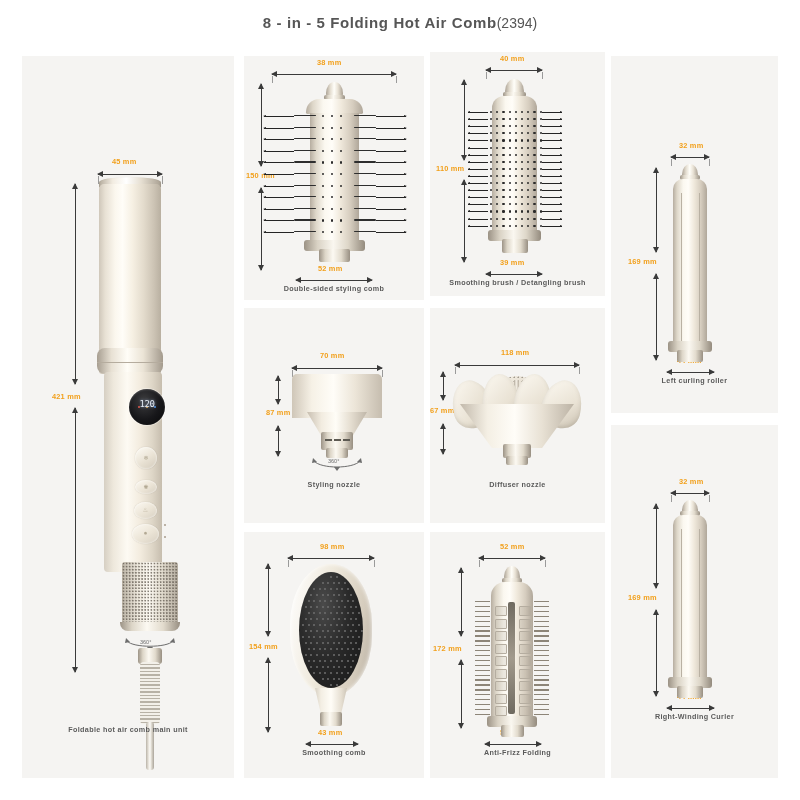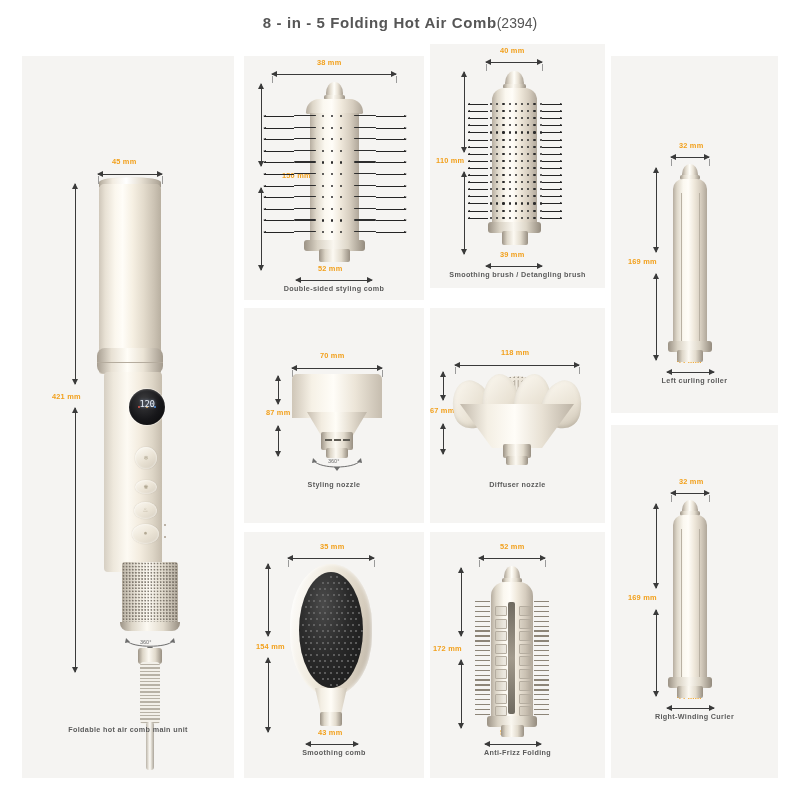--- a/index.html
+++ b/index.html
@@ -255,21 +255,21 @@
 </div>
 <div class="caption" style="left:22px;top:725px;width:212px;">Foldable hot air comb main unit</div>
 
 <div class="panel" style="left:244px;top:56px;width:180px;height:244px;">
 
   <div class="dim" style="left:73px;top:2px;">38 mm</div>
   <div class="harrow" style="left:28px;top:18px;width:124px;"></div>
   <div class="tick" style="left:28px;top:20px;width:1px;height:7px;"></div>
   <div class="tick" style="left:152px;top:20px;width:1px;height:7px;"></div>
 
-  <div class="dim" style="left:2px;top:115px;margin-left:36px;">150 mm</div>
+  <div class="dim" style="left:2px;top:115px;">150 mm</div>
   <div class="varrow" style="left:17px;top:28px;height:82px;"></div>
   <div class="varrow" style="left:17px;top:132px;height:82px;"></div>
 
   <div class="dim" style="left:74px;top:208px;">52 mm</div>
   <div class="harrow" style="left:52px;top:224px;width:76px;"></div>
 
   <div class="part" style="left:0;top:0;width:180px;height:244px;">
     <div class="cap-dome" style="left:82px;top:26px;width:17px;height:16px;"></div>
     <div class="collar" style="left:80px;top:39px;width:21px;height:5px;"></div>
     <div class="barrel" style="left:62px;top:43px;width:57px;height:15px;border-radius:14px 14px 2px 2px;"></div>
@@ -355,21 +355,21 @@
         <div class="brow" style="left: 92px; top: 119px; width: 22px;"></div>
         <div class="bdot" style="left: 60px; top: 119px;"></div>
         <div class="bdot" style="left: 69px; top: 119px;"></div>
         <div class="bdot" style="left: 78px; top: 119px;"></div>
       </div>
   </div>
 
   <div class="caption" style="top:228px;">Double-sided styling comb</div>
 </div>
 
-<div class="panel" style="left:430px;top:44px;width:175px;height:244px;">
+<div class="panel" style="left:430px;top:52px;width:175px;height:244px;">
 
   <div class="dim" style="left:70px;top:2px;">40 mm</div>
   <div class="harrow" style="left:56px;top:18px;width:56px;"></div>
   <div class="tick" style="left:56px;top:20px;width:1px;height:7px;"></div>
   <div class="tick" style="left:112px;top:20px;width:1px;height:7px;"></div>
 
   <div class="dim" style="left:6px;top:112px;">110 mm</div>
   <div class="varrow" style="left:34px;top:28px;height:80px;"></div>
   <div class="varrow" style="left:34px;top:128px;height:82px;"></div>
 
@@ -670,26 +670,26 @@
                 background:linear-gradient(90deg,#c2b9ab,#f4efe4 24%,#fffdf8 48%,#e8e1d4 72%,#bcb3a5);"></div>
     <div class="collar" style="left:73px;top:136px;width:28px;height:14px;"></div>
     <div class="collar" style="left:76px;top:148px;width:22px;height:9px;"></div>
   </div>
 
   <div class="caption" style="top:172px;">Diffuser nozzle</div>
 </div>
 
 <div class="panel" style="left:244px;top:532px;width:180px;height:246px;">
 
-  <div class="dim" style="left:76px;top:10px;">35 mm</div>
+  <div class="dim" style="left:76px;top:10px;">98 mm</div>
   <div class="harrow" style="left:44px;top:26px;width:86px;"></div>
   <div class="tick" style="left:44px;top:28px;width:1px;height:7px;"></div>
   <div class="tick" style="left:130px;top:28px;width:1px;height:7px;"></div>
 
-  <div class="dim" style="left:12px;top:110px;">154 mm</div>
+  <div class="dim" style="left:5px;top:110px;">154 mm</div>
   <div class="varrow" style="left:24px;top:32px;height:72px;"></div>
   <div class="varrow" style="left:24px;top:126px;height:74px;"></div>
 
   <div class="dim" style="left:74px;top:196px;">43 mm</div>
   <div class="harrow" style="left:62px;top:212px;width:52px;"></div>
 
   <div class="part" style="left:0;top:0;width:180px;height:246px;">
     <div style="position:absolute;left:46px;top:32px;width:82px;height:132px;border-radius:50%/46%;
                 background:linear-gradient(100deg,#ffffff,#efe9dc 42%,#d5ccbd 78%,#b6ada0);
                 box-shadow:inset 0 0 4px rgba(255,255,255,.9);"></div>

